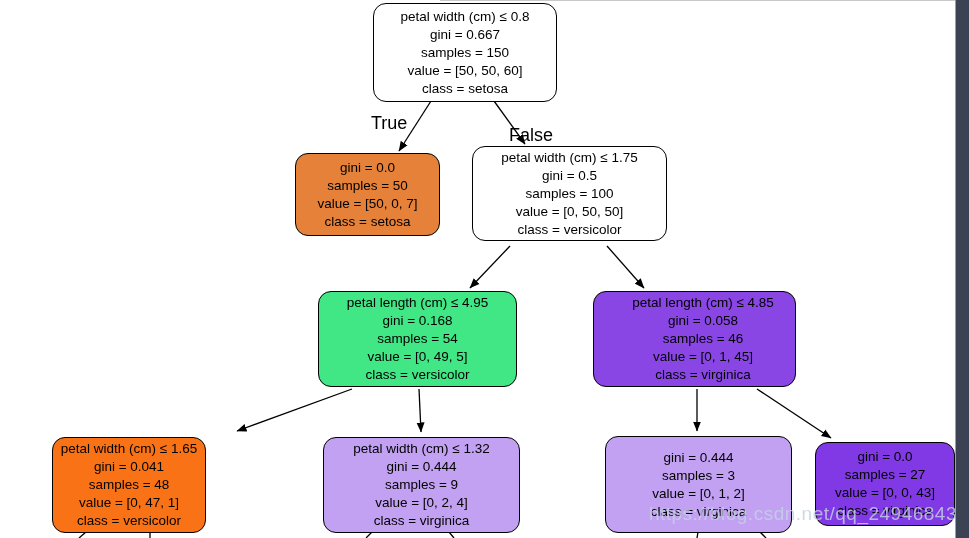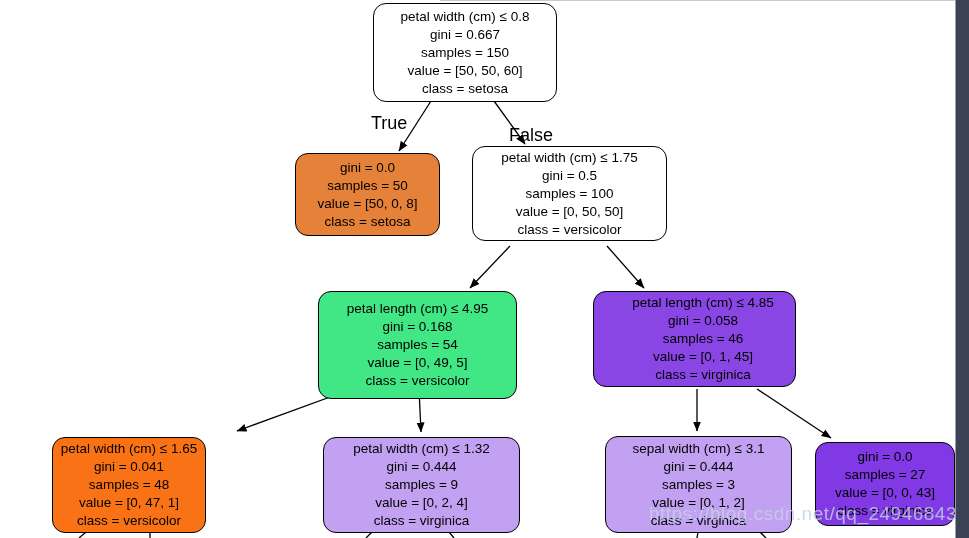--- a/index.html
+++ b/index.html
@@ -116,33 +116,33 @@
     <span>petal width (cm) ≤ 0.8</span>
     <span>gini = 0.667</span>
     <span>samples = 150</span>
     <span>value = [50, 50, 60]</span>
     <span>class = setosa</span>
   </div>
 
   <div class="node" style="left: 295px; top: 153px; width: 145px; height: 83px; background-color: rgb(229, 129, 57);">
     <span>gini = 0.0</span>
     <span>samples = 50</span>
-    <span>value = [50, 0, 8]</span>
+    <span>value = [50, 0, 7]</span>
     <span>class = setosa</span>
   </div>
 
   <div class="node" style="left: 460px; top: 146px; width: 195px; height: 95px; background-color: rgb(255, 255, 255); margin-left: 12px;">
     <span>petal width (cm) ≤ 1.75</span>
     <span>gini = 0.5</span>
     <span>samples = 100</span>
     <span>value = [0, 50, 50]</span>
     <span>class = versicolor</span>
   </div>
 
-  <div class="node" style="left: 318px; top: 291px; width: 199px; height: 108px; background-color: rgb(65, 230, 133);">
+  <div class="node" style="left: 318px; top: 291px; width: 199px; height: 96px; background-color: rgb(65, 230, 133);">
     <span>petal length (cm) ≤ 4.95</span>
     <span>gini = 0.168</span>
     <span>samples = 54</span>
     <span>value = [0, 49, 5]</span>
     <span>class = versicolor</span>
   </div>
 
   <div class="node" style="left: 593px; top: 291px; width: 203px; height: 96px; background-color: rgb(138, 70, 229); padding-left: 17px;">
     <span>petal length (cm) ≤ 4.85</span>
     <span>gini = 0.058</span>
@@ -161,21 +161,20 @@
 
   <div class="node" style="left: 323px; top: 437px; width: 197px; height: 96px; background-color: rgb(195, 161, 242);">
     <span>petal width (cm) ≤ 1.32</span>
     <span>gini = 0.444</span>
     <span>samples = 9</span>
     <span>value = [0, 2, 4]</span>
     <span>class = virginica</span>
   </div>
 
   <div class="node" style="left: 605px; top: 436px; width: 187px; height: 97px; background-color: rgb(195, 161, 242);">
-    <span>sepal width (cm) ≤ 3.1</span>
     <span>gini = 0.444</span>
     <span>samples = 3</span>
     <span>value = [0, 1, 2]</span>
     <span>class = virginica</span>
   </div>
 
   <div class="node" style="left: 815px; top: 442px; width: 140px; height: 84px; background-color: rgb(129, 57, 229);">
     <span>gini = 0.0</span>
     <span>samples = 27</span>
     <span>value = [0, 0, 43]</span>

